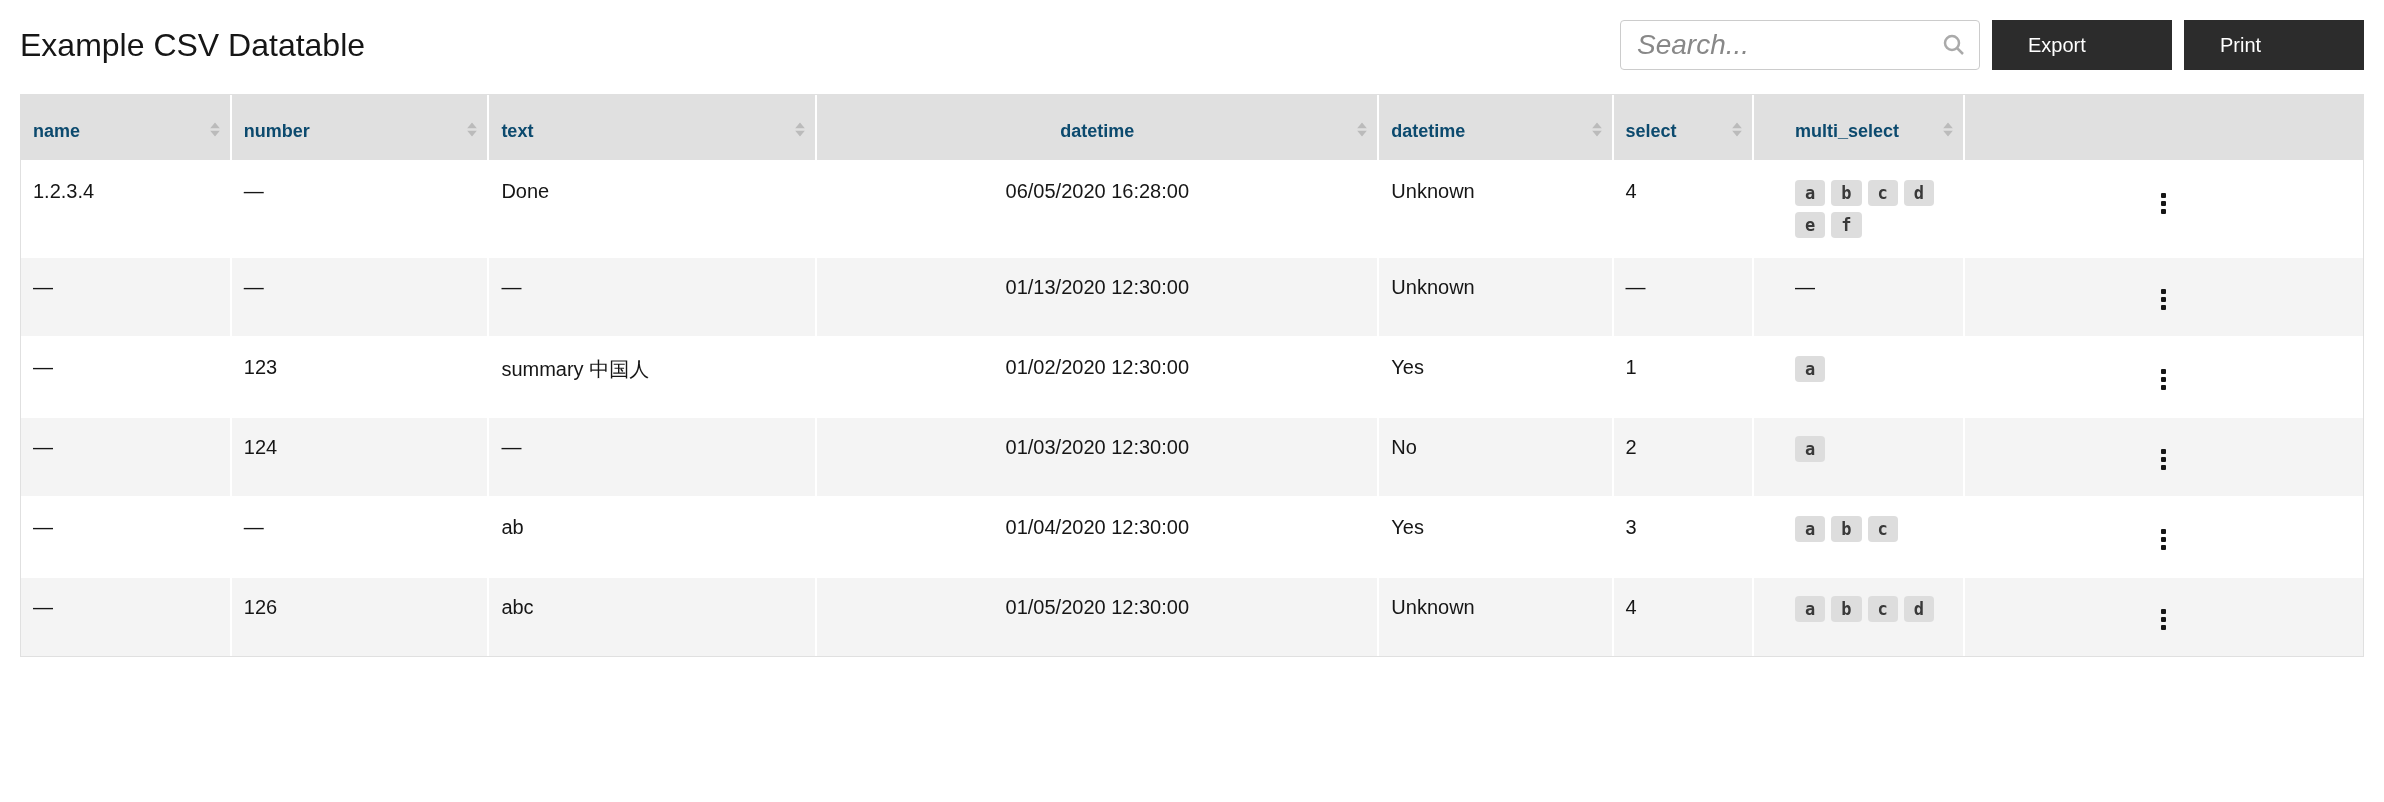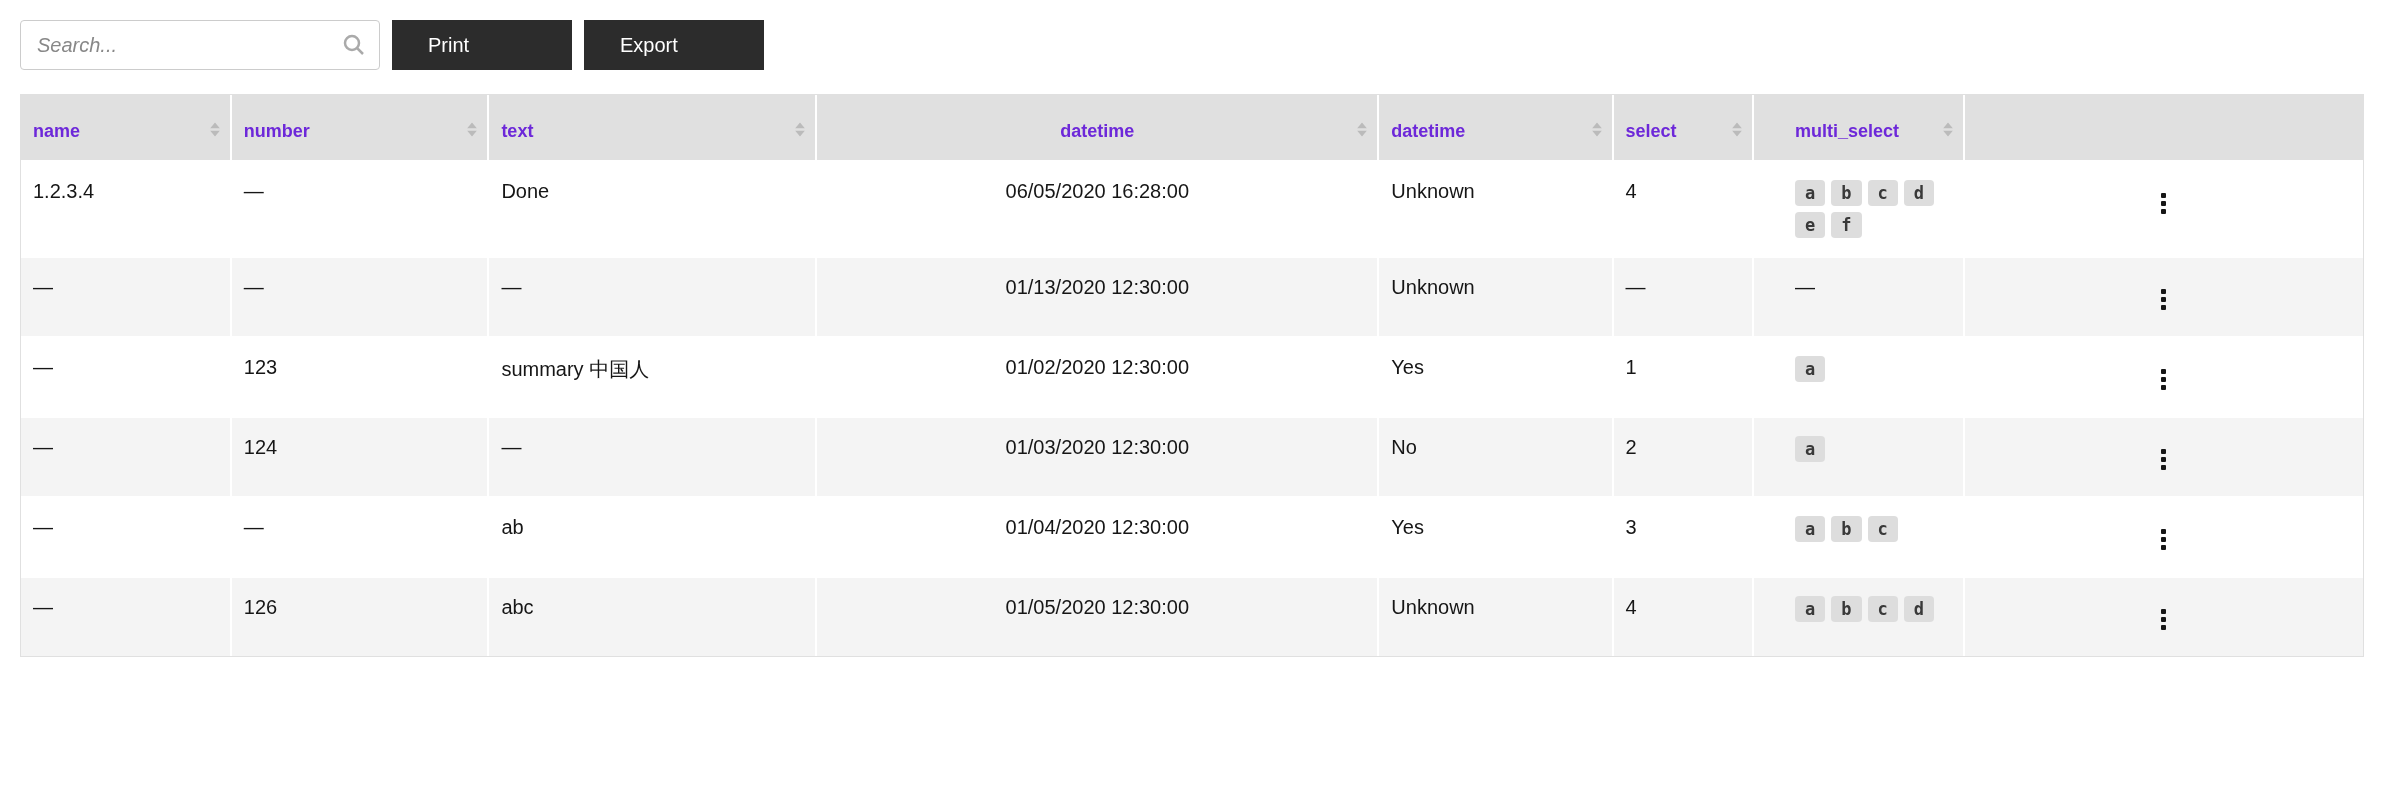--- a/index.html
+++ b/index.html
@@ -28,21 +28,21 @@
     .search-wrapper {
       position: relative;
       width: 360px;
     }
     .search-input {
       width: 100%;
       height: 50px;
       padding: 0 48px 0 16px;
       border: 1px solid #ccc;
       border-radius: 4px;
-      font-size: 20px;
+      font-size: 28px;
       color: #333;
       background: #fff;
       outline: none;
     }
     .search-input::placeholder {
       color: #888;
       font-style: italic;
     }
     .search-icon {
       position: absolute;
@@ -74,21 +74,21 @@
       border-spacing: 0;
     }
     thead tr {
       background: #e0e0e0;
     }
     th {
       text-align: left;
       padding: 26px 12px 18px 12px;
       font-size: 18px;
       font-weight: 600;
-      color: #6d28d9;
+      color: #0c4a6e;
       position: relative;
       border-right: 2px solid #fff;
       vertical-align: bottom;
     }
     th:last-child { border-right: none; }
     .sort-icons {
       position: absolute;
       right: 10px;
       top: 50%;
       transform: translateY(-40%);
@@ -149,32 +149,33 @@
     .col-datetime { width: 24%; text-align: center; }
     .col-boolean { width: 10%; }
     .col-select { width: 6%; }
     .col-multi { width: 9%; padding-left: 41px; }
     .col-actions { width: 17%; }
   </style>
 </head>
 <body>
 
 <div class="header">
+  <h1 class="title">Example CSV Datatable</h1>
   <div class="header-actions">
     <div class="search-wrapper">
       <input class="search-input" type="text" placeholder="Search..." style="">
       <span class="search-icon">
         <svg viewBox="0 0 24 24" fill="none" stroke="currentColor" stroke-width="2.5">
           <circle cx="10" cy="10" r="7"></circle>
           <line x1="21" y1="21" x2="15" y2="15"></line>
         </svg>
       </span>
     </div>
+    <button class="btn">Export</button>
     <button class="btn">Print</button>
-    <button class="btn">Export</button>
   </div>
 </div>
 
 <div class="table-container">
   <table>
     <thead>
       <tr id="header-row">
           <th class="col-name"><span>name</span><span class="sort-icons">
     <svg width="10" height="6" viewBox="0 0 10 6">
                 <path d="M5 0 L10 6 L0 6 Z" fill="#bbb"></path>

